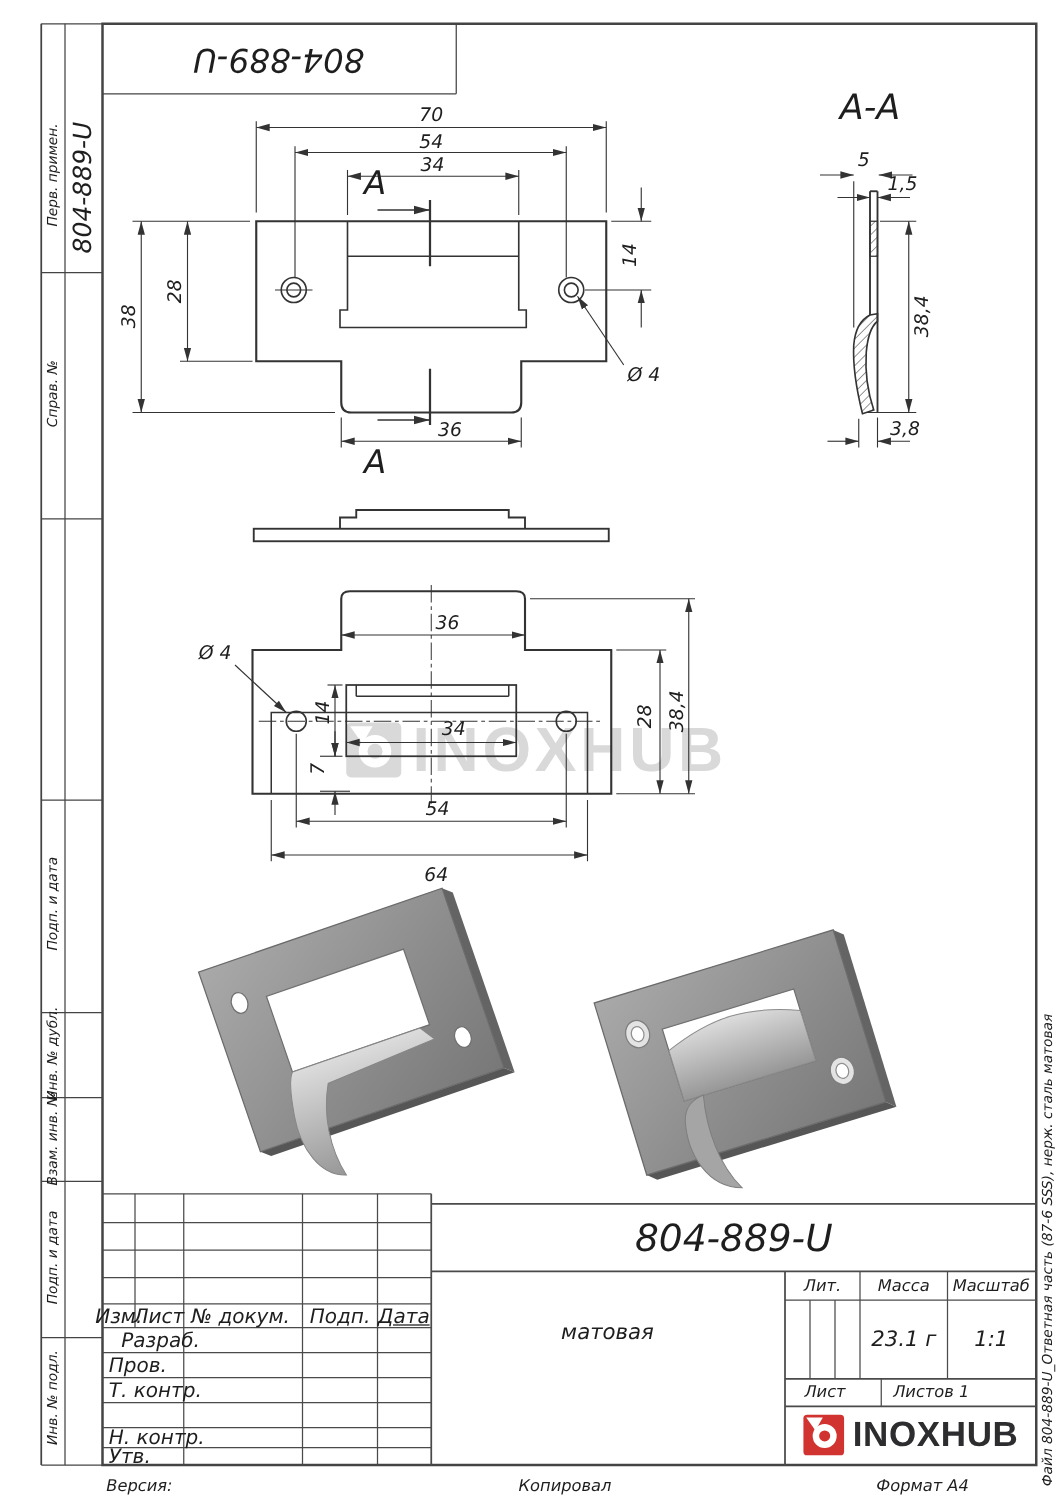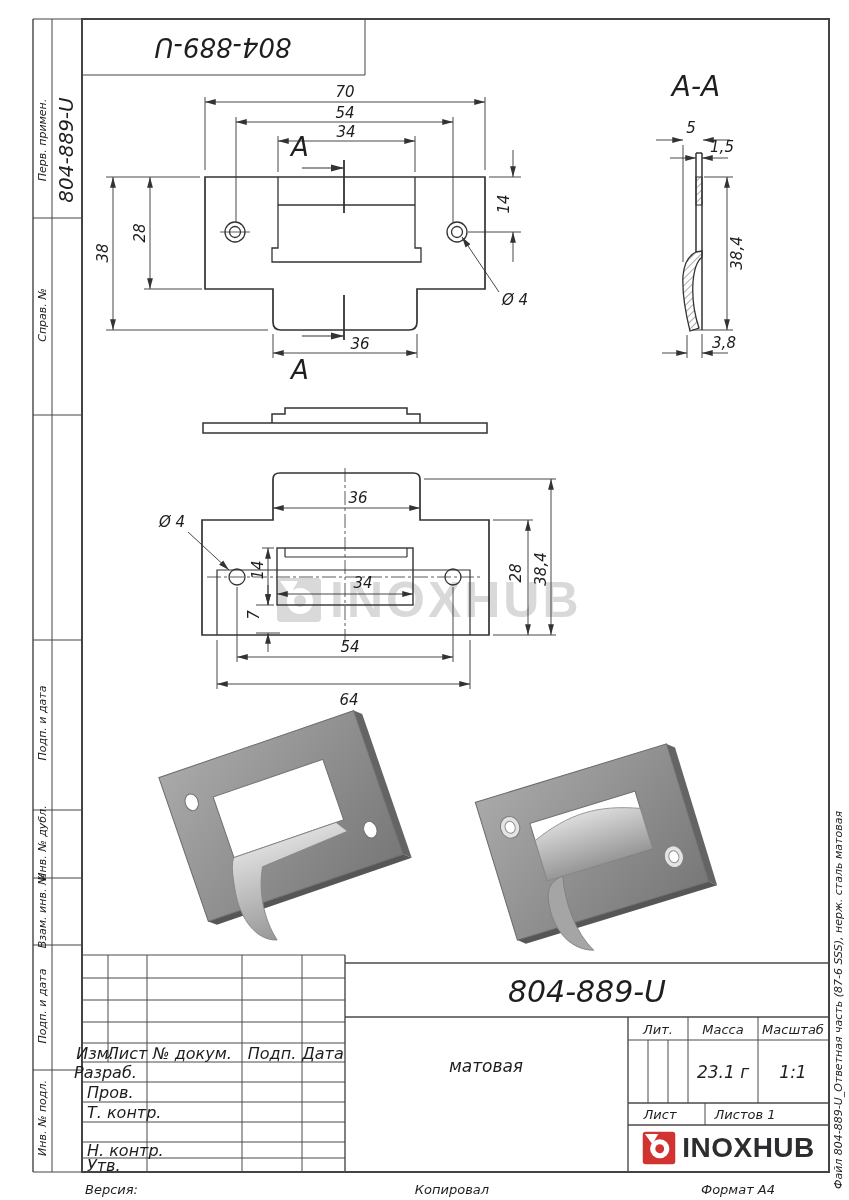--- a/index.html
+++ b/index.html
@@ -279,22 +279,22 @@
   <div class="t s13" style="left:793px;top:1029px;">Масштаб</div>
   <div class="t s17" style="left:723px;top:1072px;">23.1 г</div>
   <div class="t s17" style="left:793px;top:1072px;">1:1</div>
   <div class="t s13" style="left:660px;top:1114px;">Лист</div>
   <div class="t s13" style="left:745px;top:1114px;">Листов 1</div>
 
   <div class="t s12" style="left:95px;top:1053px;">Изм.</div>
   <div class="t s12" style="left:127px;top:1053px;">Лист</div>
   <div class="tl s12" style="left:153px;top:1053px;">№ докум.</div>
   <div class="t s12" style="left:272px;top:1053px;">Подп.</div>
-  <div class="t s12" style="left:323px;top:1053px;">Дата</div>
-  <div class="tl s12" style="left:74px;top:1072px;">Разраб.</div>
+  <div class="t s12" style="left:323px;top:1053px;text-decoration:underline;">Дата</div>
+  <div class="tl s12" style="left:97px;top:1072px;">Разраб.</div>
   <div class="tl s12" style="left:87px;top:1092px;">Пров.</div>
   <div class="tl s12" style="left:87px;top:1112px;">Т. контр.</div>
   <div class="tl s12" style="left:87px;top:1150px;">Н. контр.</div>
   <div class="tl s12" style="left:87px;top:1165px;">Утв.</div>
 
   <div id="logo">
     <svg width="34" height="34" viewBox="0 0 46 46">
       <rect x="1" y="1" width="44" height="44" rx="4" fill="#d13330"></rect>
       <circle cx="24" cy="24" r="13" fill="#ffffff"></circle>
       <circle cx="24" cy="24" r="6" fill="#d13330"></circle>

